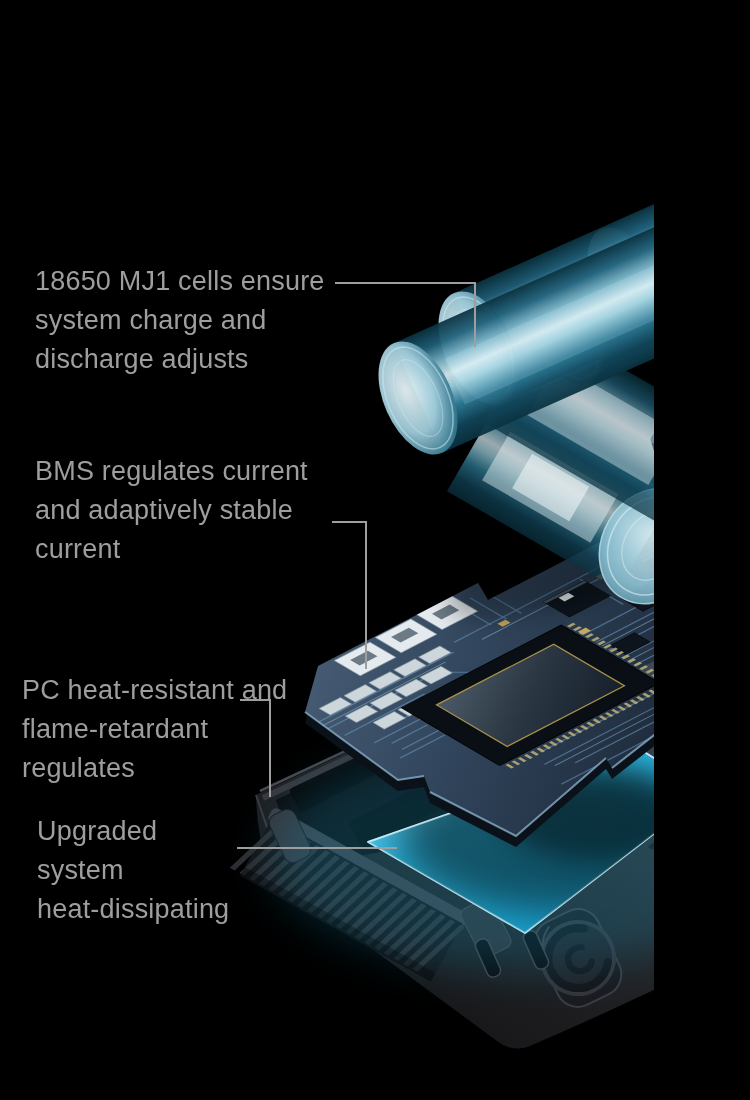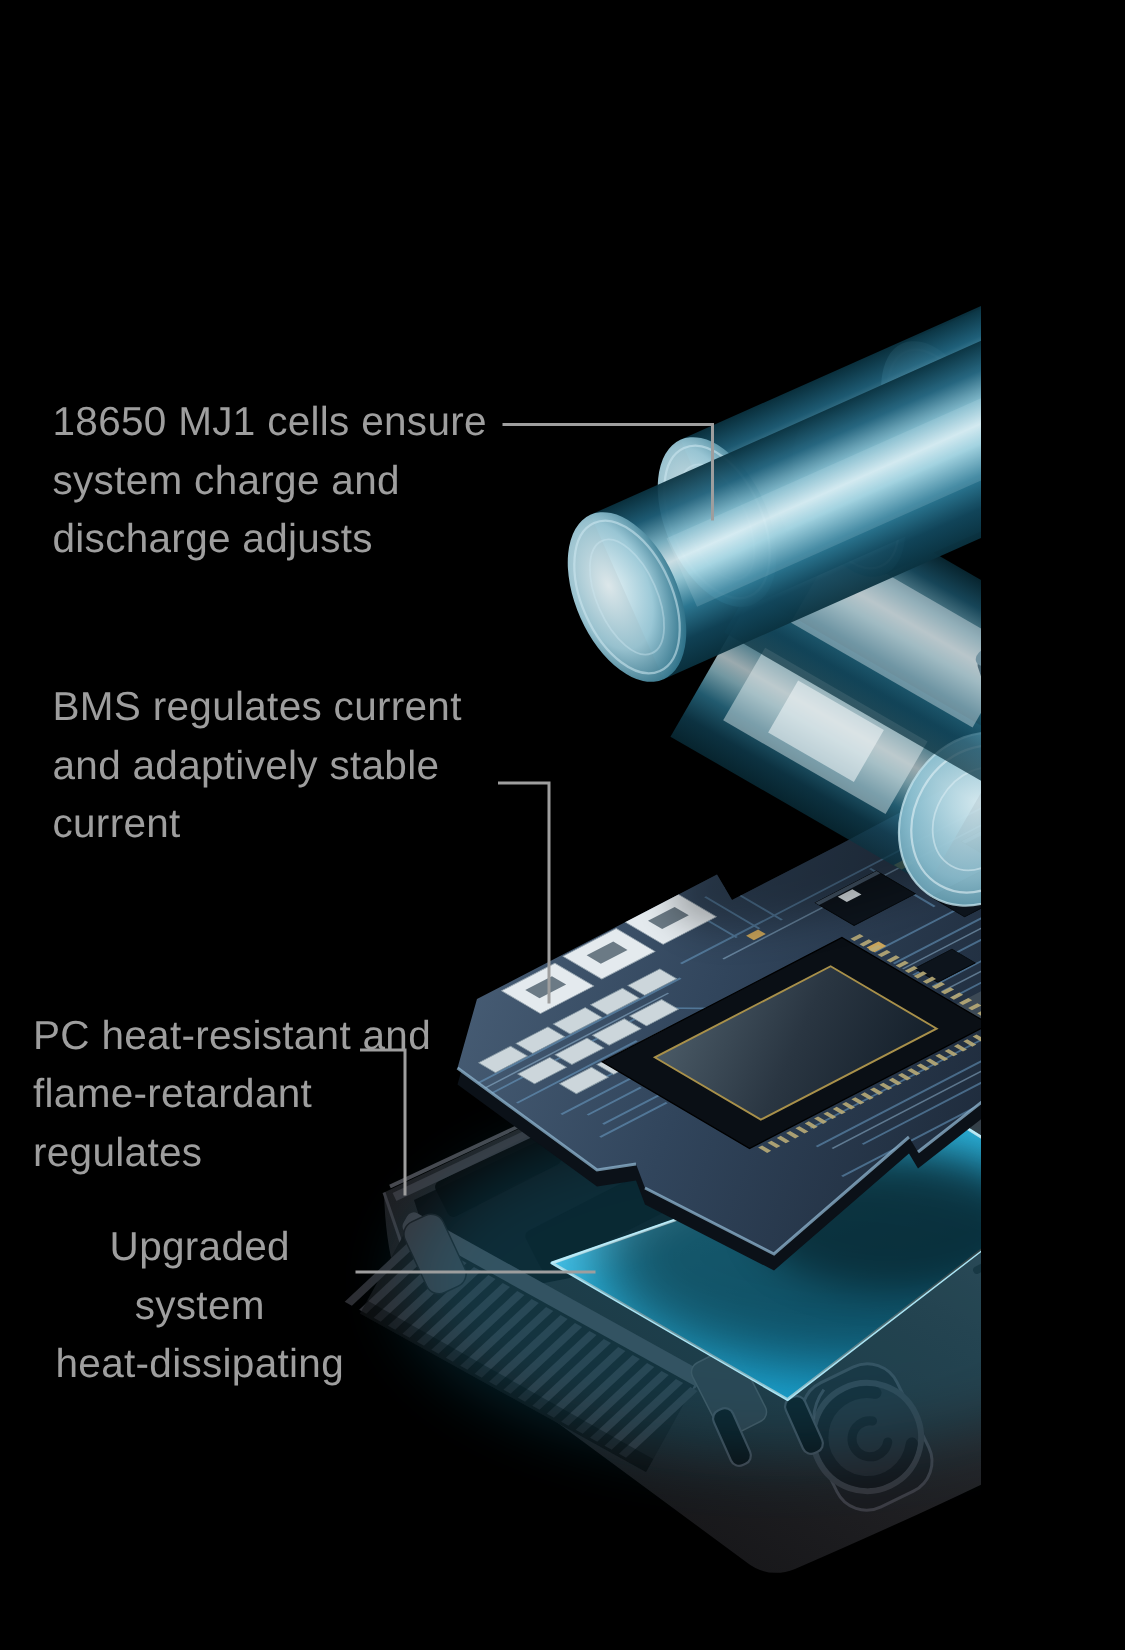--- a/index.html
+++ b/index.html
@@ -5,21 +5,21 @@
   html,body{margin:0;padding:0;background:#000;}
   .stage{position:relative;width:654px;height:1100px;overflow:hidden;background:var(--bg,#000);
          font-family:"Liberation Sans",sans-serif;}
   .art{position:absolute;left:0;top:0;width:750px;height:1100px;}
   .callout{position:absolute;font-size:27px;line-height:39px;font-weight:400;
            color:var(--text,#9e9e9e);letter-spacing:.2px;white-space:nowrap;}
   .callout span{display:block;}
   #callout-cells{left:35px;top:262px;}
   #callout-bms{left:35px;top:452px;}
   #callout-pc{left:22px;top:641px;margin-top:30px;}
-  #callout-heat{left:37px;top:812px;text-align:center;}
+  #callout-heat{left:37px;top:812px;}
 </style>
 </head>
 <body>
 
 <div class="stage">
 
   <svg class="art" viewBox="0 0 750 1100" xmlns="http://www.w3.org/2000/svg">
     <defs>
       <linearGradient id="caseg" x1="0.85" y1="0" x2="0.15" y2="1">
         <stop offset="0" stop-color="#47474e"></stop>

